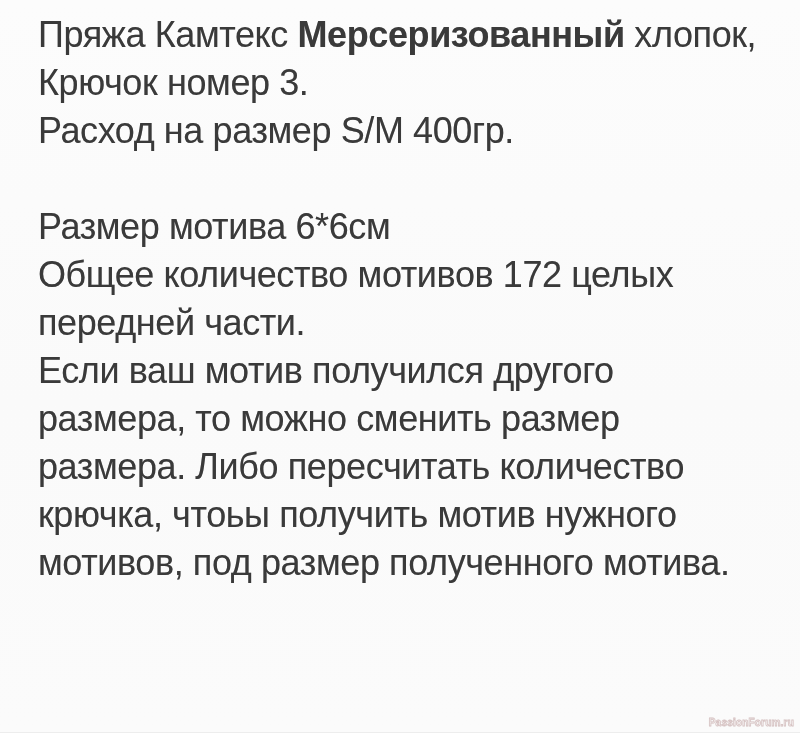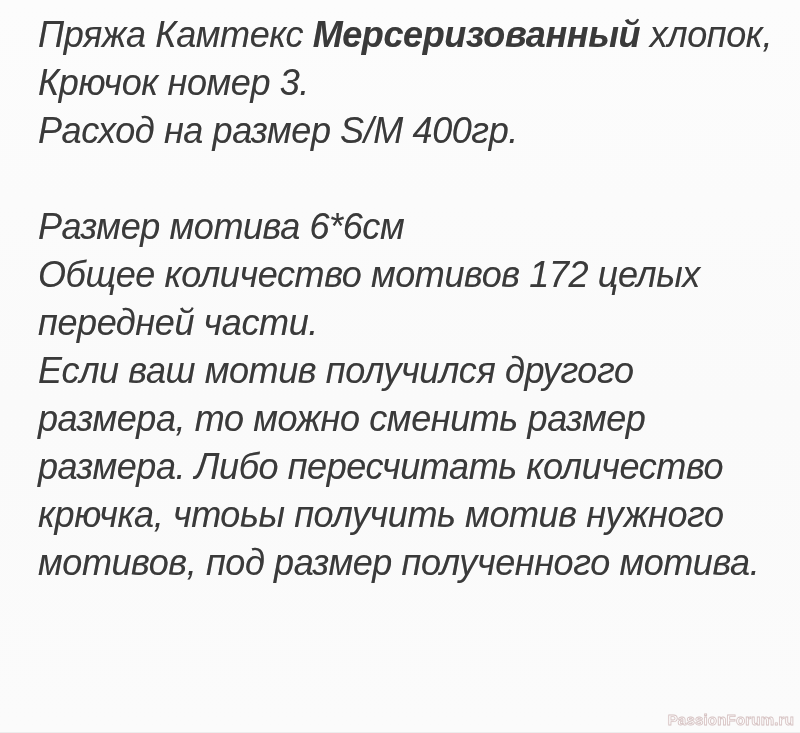--- a/index.html
+++ b/index.html
@@ -28,33 +28,32 @@
     right: 20px;
     color: #3a3a3a;
     font-size: 36px;
     line-height: 48px;
     letter-spacing: -0.4px;
     text-shadow: 0 0 0.6px rgba(58,58,58,0.35);
   }
   .line {
     white-space: pre;
     height: 48px;
-    font-style: italic;
   }
   .line b {
     font-weight: 700;
   }
   .spacer {
     height: 48px;
   }
   .watermark {
     position: absolute;
     right: 6px;
     bottom: 4px;
-    font-size: 15px;
+    font-size: 10px;
     font-weight: 700;
     letter-spacing: 0.2px;
     color: rgba(255,255,255,0.92);
     -webkit-text-stroke: 0.8px rgba(203,178,178,0.75);
     text-shadow: 0 0 1px rgba(190,160,160,0.45);
   }
 </style>
 </head>
 <body>
 

